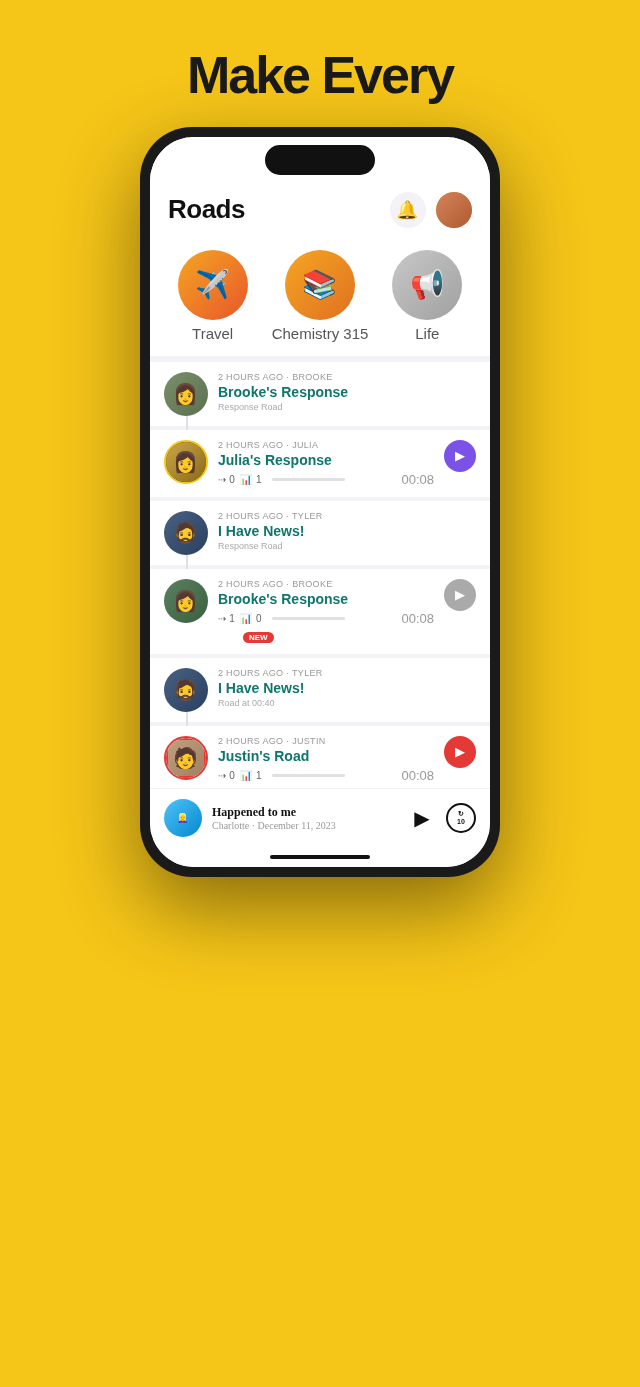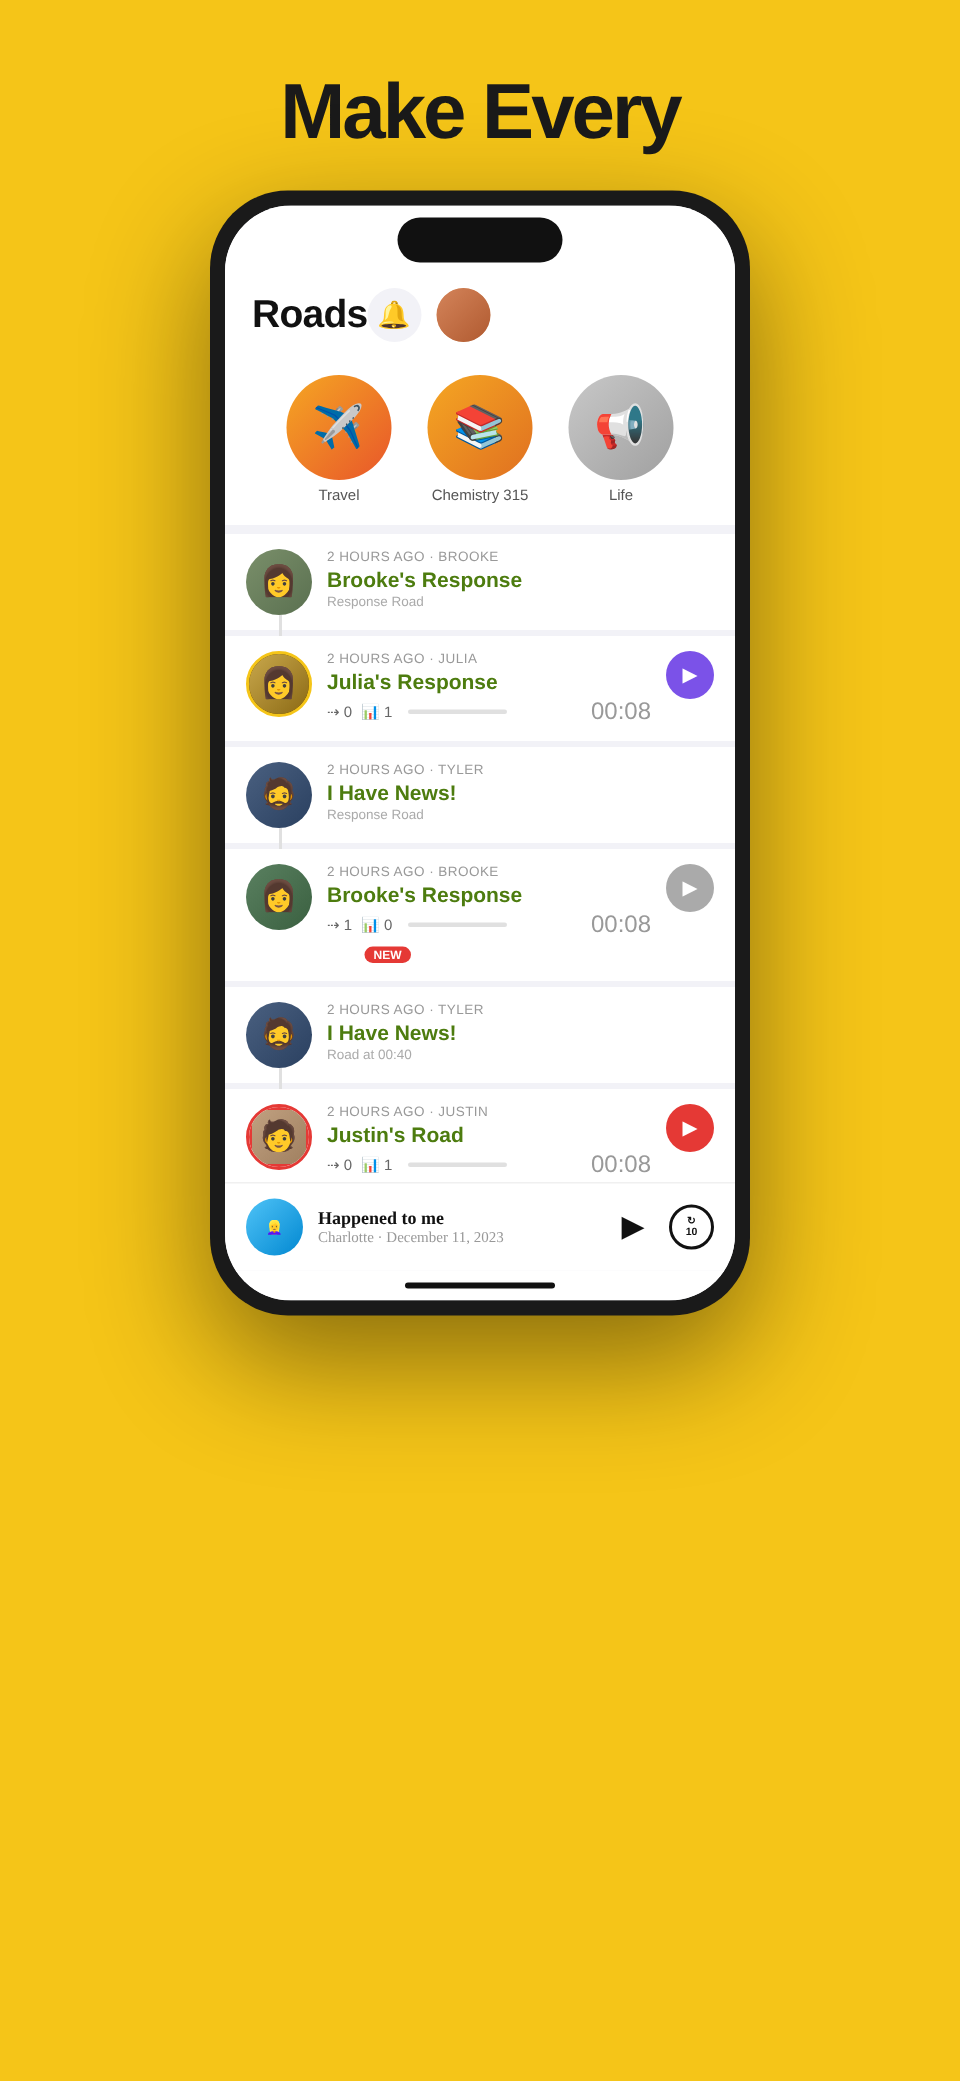--- a/index.html
+++ b/index.html
@@ -70,21 +70,21 @@
       height: 100%;
       background: #f2f2f7;
     }
 
     
     .app-header {
       background: #fff;
       padding: 55px 18px 10px 18px;
       display: flex;
       align-items: center;
-      justify-content: flex-start;
+      justify-content: space-between;
     }
     .app-logo {
       font-size: 26px;
       font-weight: 800;
       color: #111;
       letter-spacing: -0.5px;
     }
     .header-icons {
       display: flex;
       align-items: center;
@@ -145,21 +145,21 @@
     .circle-travel {
       background: linear-gradient(135deg, #f5a623, #e8562a);
     }
     .circle-chemistry {
       background: linear-gradient(135deg, #f5a623, #e07020);
     }
     .circle-life {
       background: linear-gradient(135deg, #c8c8c8, #a0a0a0);
     }
     .circle-label {
-      font-size: 10px;
+      font-size: 15px;
       color: #555;
       font-weight: 400;
     }
 
     
     .feed {
       flex: 1;
       overflow-y: auto;
       padding: 6px 0;
       display: flex;
@@ -214,21 +214,21 @@
     .feed-meta {
       font-size: 9px;
       color: #999;
       text-transform: uppercase;
       letter-spacing: 0.3px;
       margin-bottom: 2px;
     }
     .feed-title {
       font-size: 14px;
       font-weight: 700;
-      color: #4d7c0f;
+      color: #0f766e;
       margin-bottom: 2px;
     }
     .feed-subtitle {
       font-size: 9px;
       color: #aaa;
     }
 
     
     .feed-audio {
       display: flex;
@@ -244,21 +244,21 @@
       color: #666;
     }
     .audio-bar {
       flex: 1;
       height: 3px;
       background: #e0e0e0;
       border-radius: 2px;
       margin: 0 4px;
     }
     .audio-time {
-      font-size: 16px;
+      font-size: 13px;
       color: #999;
       min-width: 32px;
       text-align: right;
       margin-left: 46px;
     }
     .play-btn {
       width: 32px;
       height: 32px;
       border-radius: 50%;
       display: flex;

